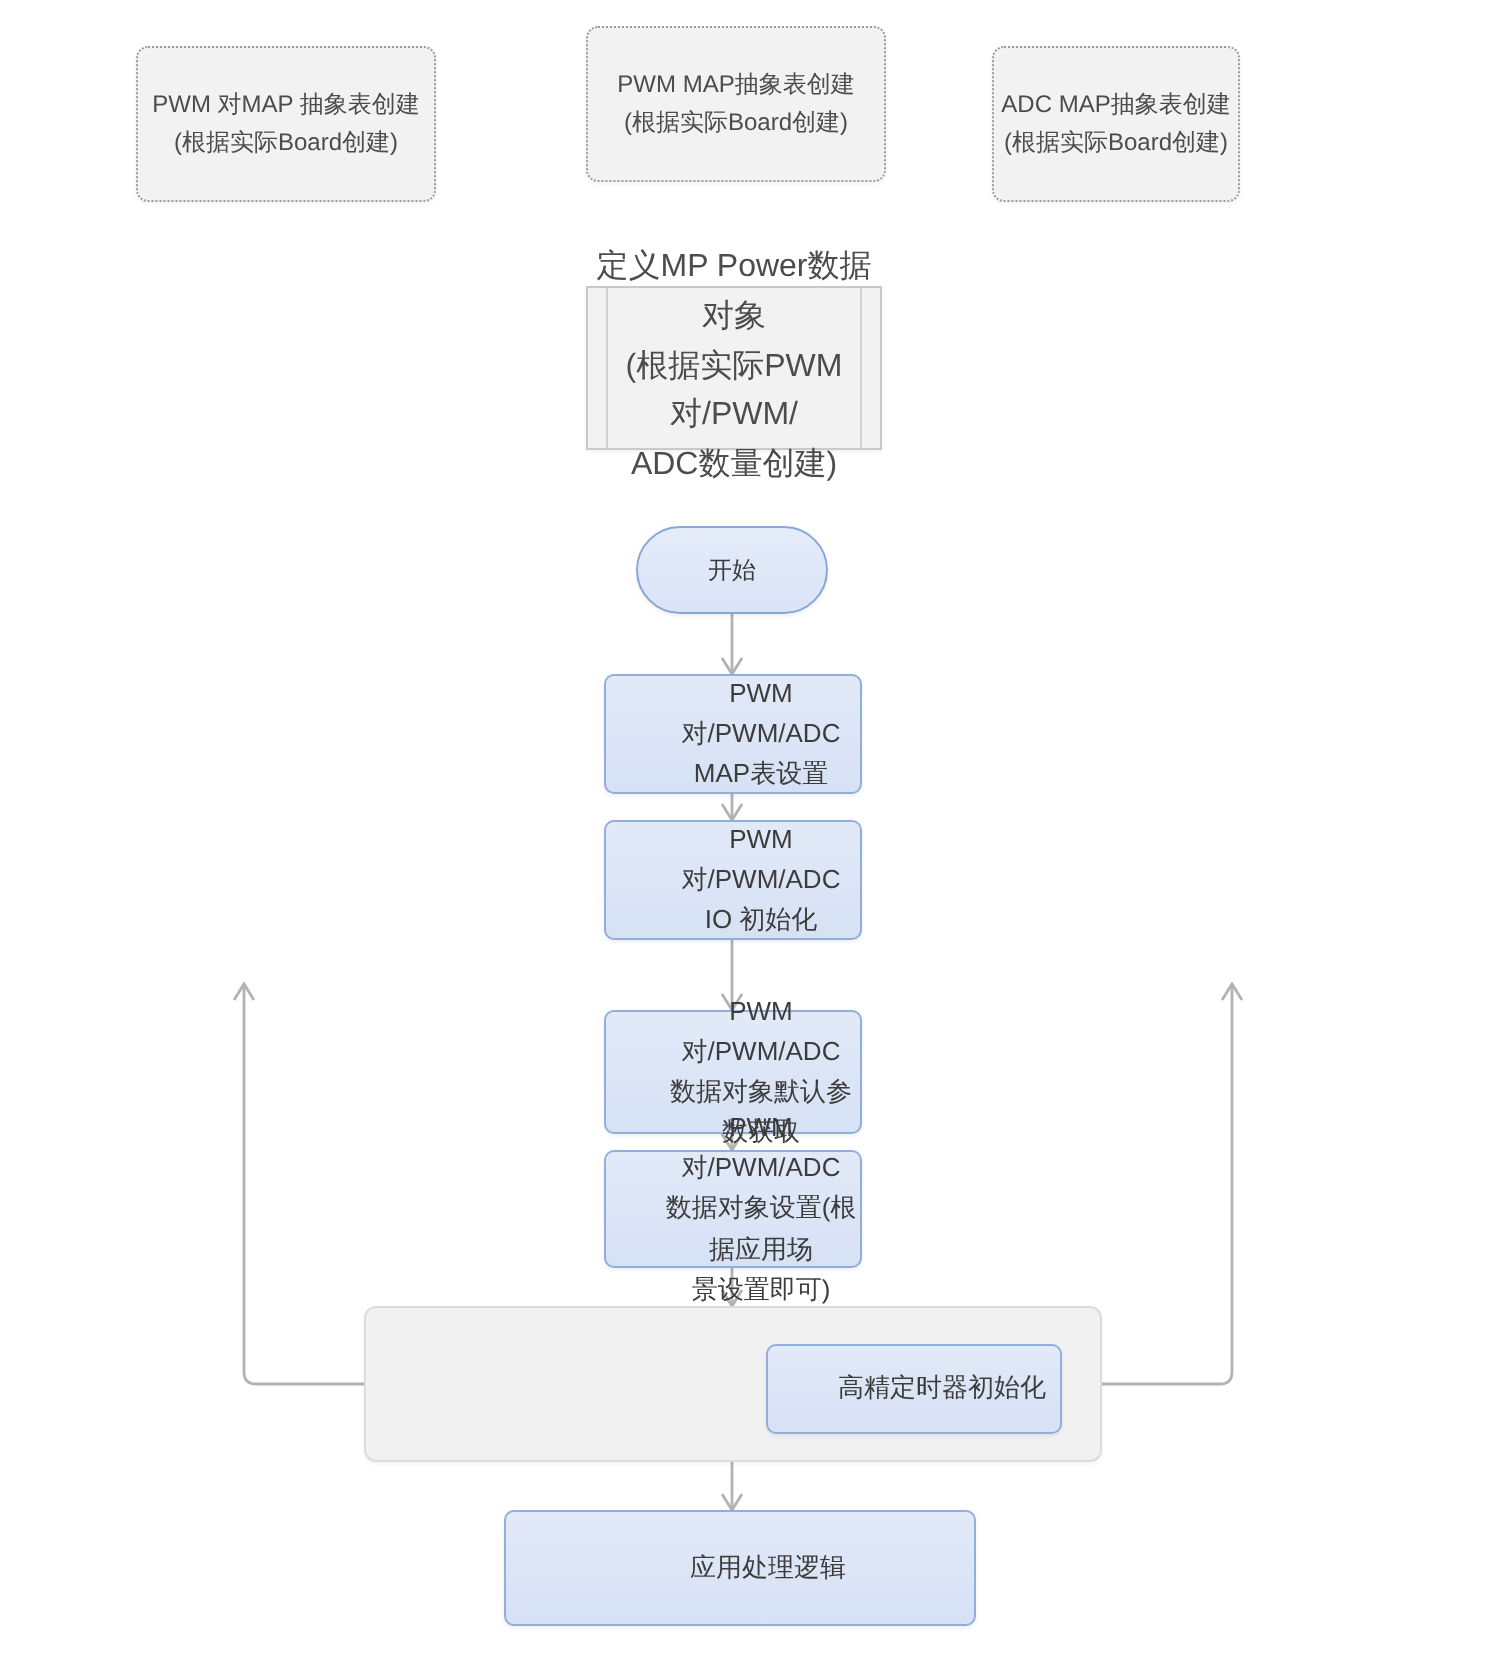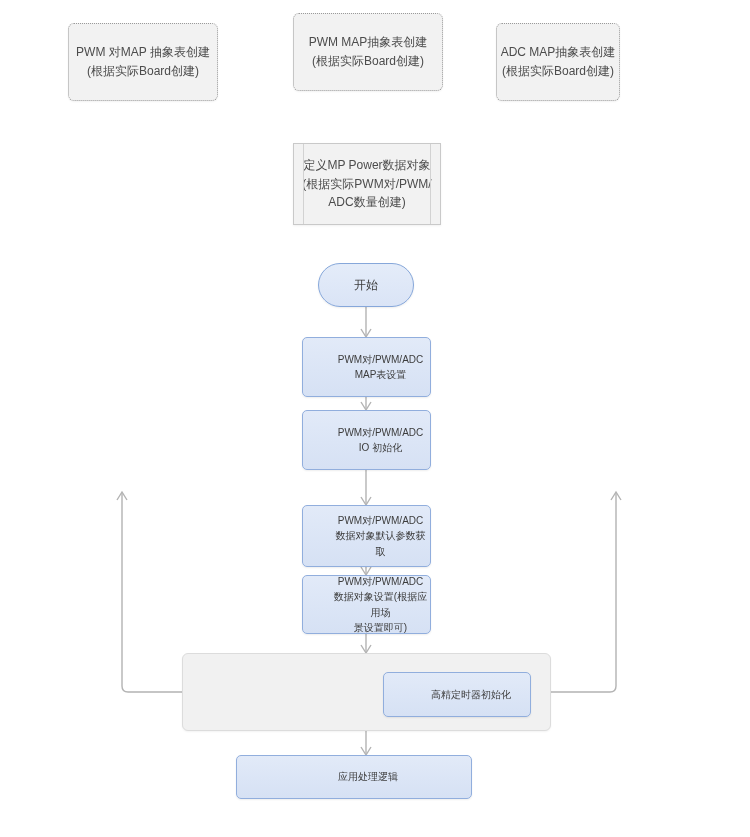--- a/index.html
+++ b/index.html
@@ -39,42 +39,42 @@
     color: #4c4c4c;
     font-size: 12px;
     box-shadow: 0 1px 2px rgba(0,0,0,0.05);
   }
 
   
   .predef {
     border: 1px solid #c9c9c9;
     background: #f2f2f2;
     color: #4c4c4c;
-    font-size: 12px;
+    font-size: 16px;
     box-shadow: 0 1px 2px rgba(0,0,0,0.06);
   }
   .predef::before,
   .predef::after {
     content: "";
     position: absolute;
     top: 0;
     bottom: 0;
     width: 0;
     border-left: 1px solid #d2d2d2;
   }
   .predef::before { left: 9px; }
   .predef::after  { right: 9px; }
 
   
   .proc {
     border: 1px solid #91aedd;
     border-radius: 5px;
     background: linear-gradient(180deg, #e2eaf8 0%, #dbe5f6 55%, #d6e1f4 100%);
     color: #3c3c3c;
-    font-size: 10px;
+    font-size: 13px;
     box-shadow: 0 1px 2px rgba(0,0,0,0.07);
     padding-left: 28px;
   }
 
   
   .terminator {
     border: 1px solid #86a7da;
     border-radius: 999px;
     background: linear-gradient(180deg, #e4ecf9 0%, #dae4f6 100%);
     color: #3c3c3c;
@@ -168,15 +168,15 @@
 数据对象设置(根据应用场
 景设置即可)</div>
 
 
 
   <div class="group-box" style="left:182px; top:653px; width:369px; height:78px;"></div>
 
 
   <div class="node proc" style="left:383px; top:672px; width:148px; height:45px;">高精定时器初始化</div>
 
-  <div class="node proc" style="left:236px; top:755px; width:236px; height:44px;">应用处理逻辑</div>
+  <div class="node proc" style="left:252px; top:755px; width:236px; height:58px;">应用处理逻辑</div>
 
 </div>
 
 </body></html>

